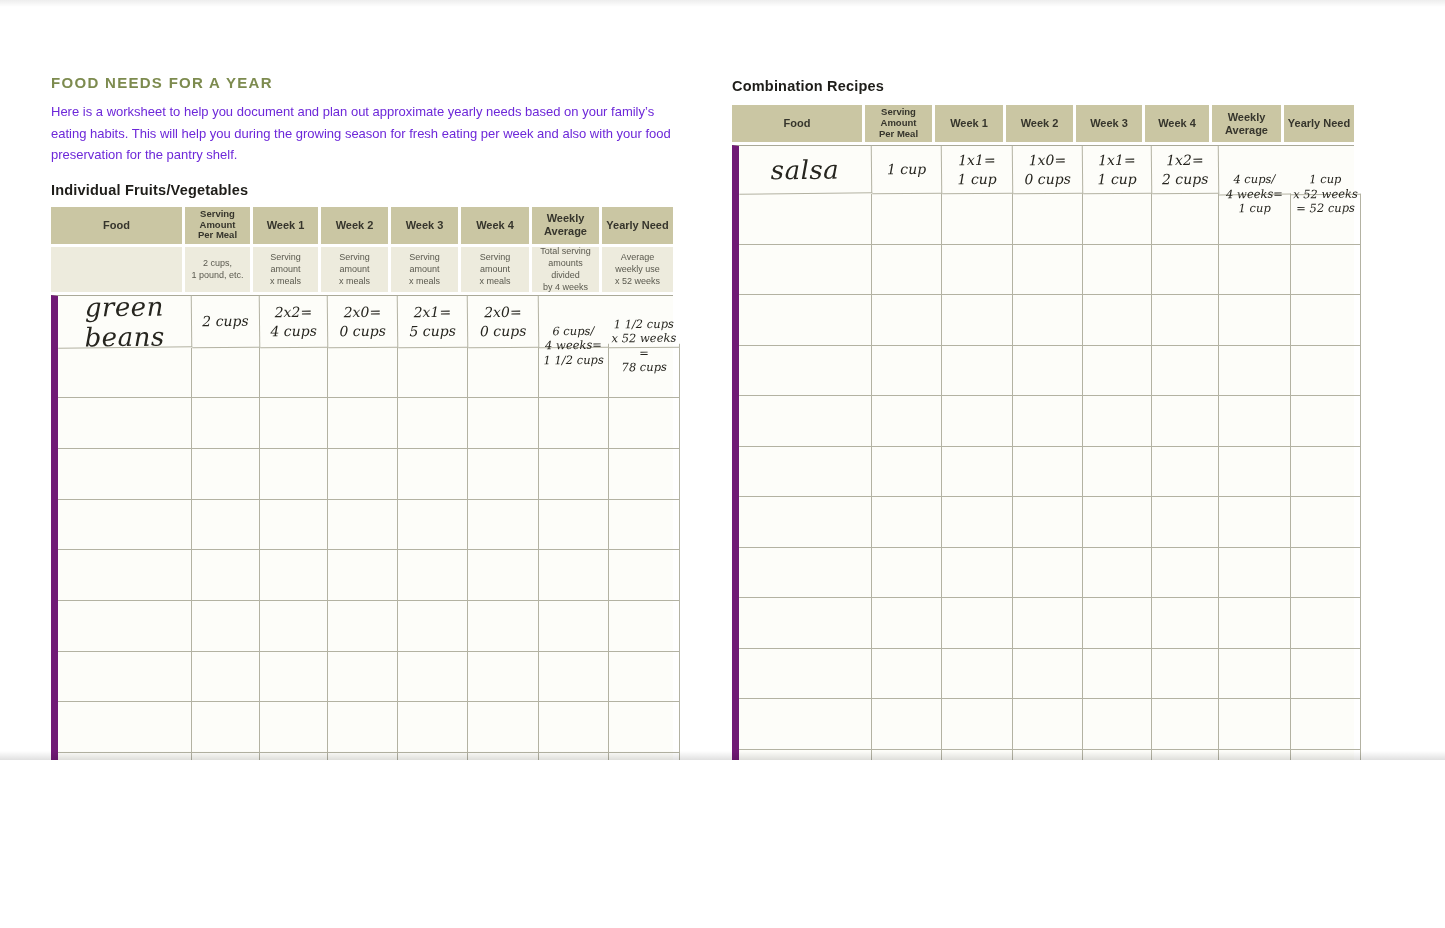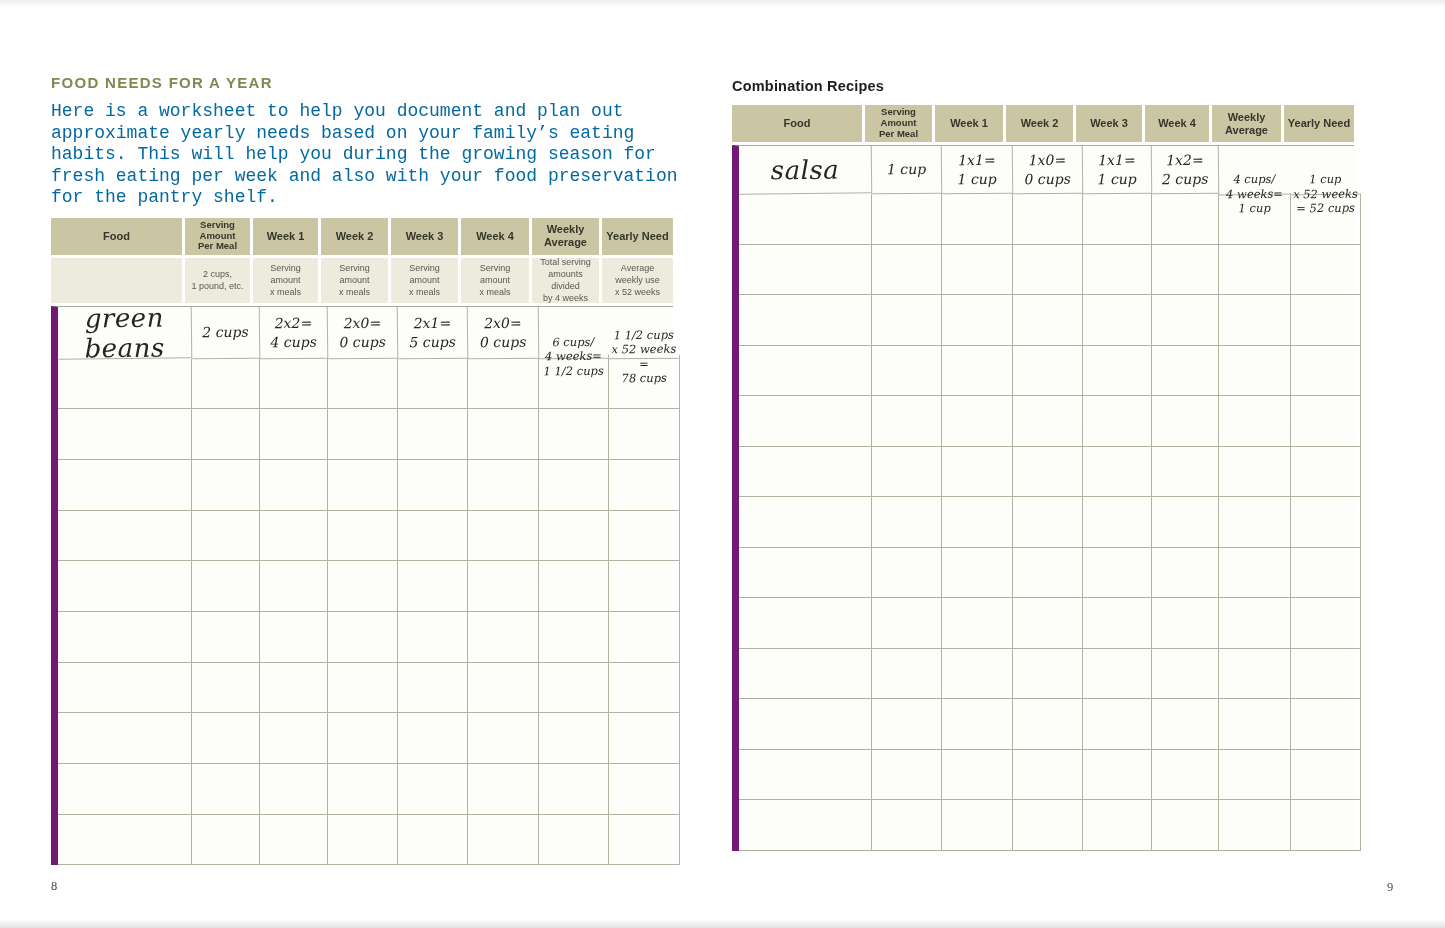--- a/index.html
+++ b/index.html
@@ -1,18 +1,18 @@
 <!DOCTYPE html>
 <html><head>
 <meta charset="utf-8">
 <style>
   * { margin:0; padding:0; box-sizing:border-box; }
   html,body { background:#ffffff; }
   .sheet {
-    position:relative; width:1445px; height:928px; background:#ffffff;
+    position:relative; width:1445px; height:760px; background:#ffffff;
     overflow:hidden; font-family:"Liberation Sans", sans-serif;
   }
   .sheet::before {
     content:""; position:absolute; left:0; top:0; width:100%; height:7px;
     background:linear-gradient(to bottom, rgba(0,0,0,0.07), rgba(0,0,0,0));
     pointer-events:none;
   }
   .sheet::after {
     content:""; position:absolute; left:0; bottom:0; width:100%; height:9px;
     background:linear-gradient(to top, rgba(0,0,0,0.12), rgba(0,0,0,0));
@@ -20,22 +20,22 @@
   }
   .page { position:absolute; top:0; width:622px; }
   .page-left  { left:51px;  }
   .page-right { left:732px; }
 
   .main-title {
     margin-top:74px; font-size:15px; font-weight:bold; letter-spacing:1.3px;
     color:#7d8b4f; font-family:"Liberation Sans", sans-serif;
   }
   .intro {
-    margin-top:10px; width:627px; font-family:Liberation Mono, monospace;
-    font-size:18px; line-height:21.5px; color:#0369a1;
+    margin-top:10px; width:627px; font-family:Liberation Sans, sans-serif;
+    font-size:13px; line-height:21.5px; color:#6d28d9;
   }
   .section-heading {
     font-size:14.5px; font-weight:bold; color:#1e1d19; letter-spacing:0.2px;
     font-family:"Liberation Sans", sans-serif;
   }
   .page-left  .section-heading { margin-top:16px; }
   .page-right .section-heading { margin-top:78px; }
   .page-left  .ws-table { margin-top:9px;  }
   .page-right .ws-table { margin-top:11px; }
 
@@ -84,20 +84,21 @@
   .page-num.pn-right { left:1387px; top:880px; }
 </style>
 </head>
 <body>
 
 <div class="sheet">
 
   <div class="page page-left">
     <div class="main-title">FOOD NEEDS FOR A YEAR</div>
     <div class="intro">Here is a worksheet to help you document and plan out approximate yearly needs based on your family’s eating habits. This will help you during the growing season for fresh eating per week and also with your food preservation for the pantry shelf.</div>
+    <div class="section-heading">Individual Fruits/Vegetables</div>
     <div class="ws-table t-left" id="table-left">
         <div class="grid head">
           <div class="hcell">Food</div>
           <div class="hcell hcell-sm">Serving Amount
 Per Meal</div>
           <div class="hcell">Week 1</div>
           <div class="hcell">Week 2</div>
           <div class="hcell">Week 3</div>
           <div class="hcell">Week 4</div>
           <div class="hcell">Weekly

